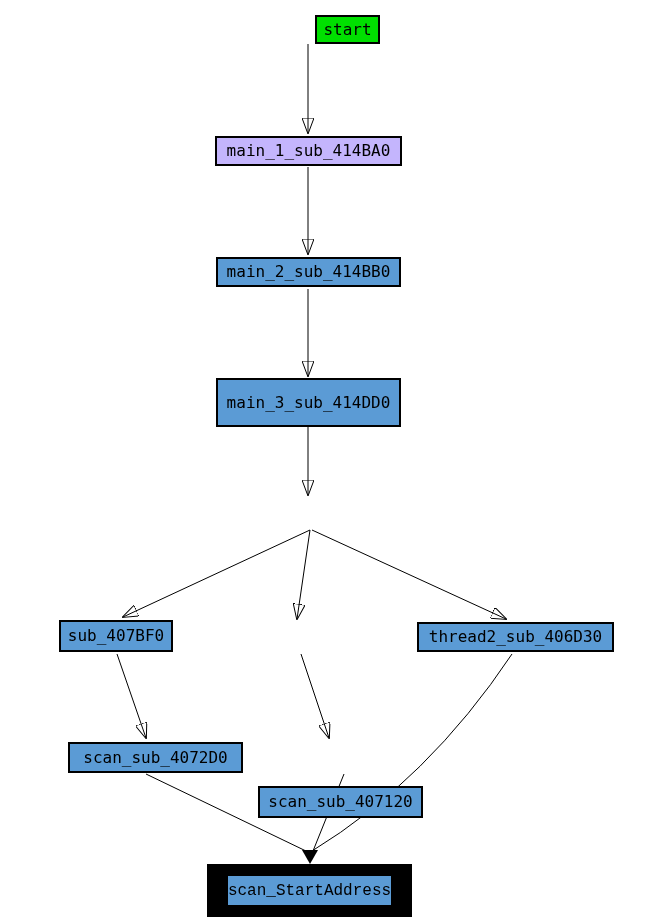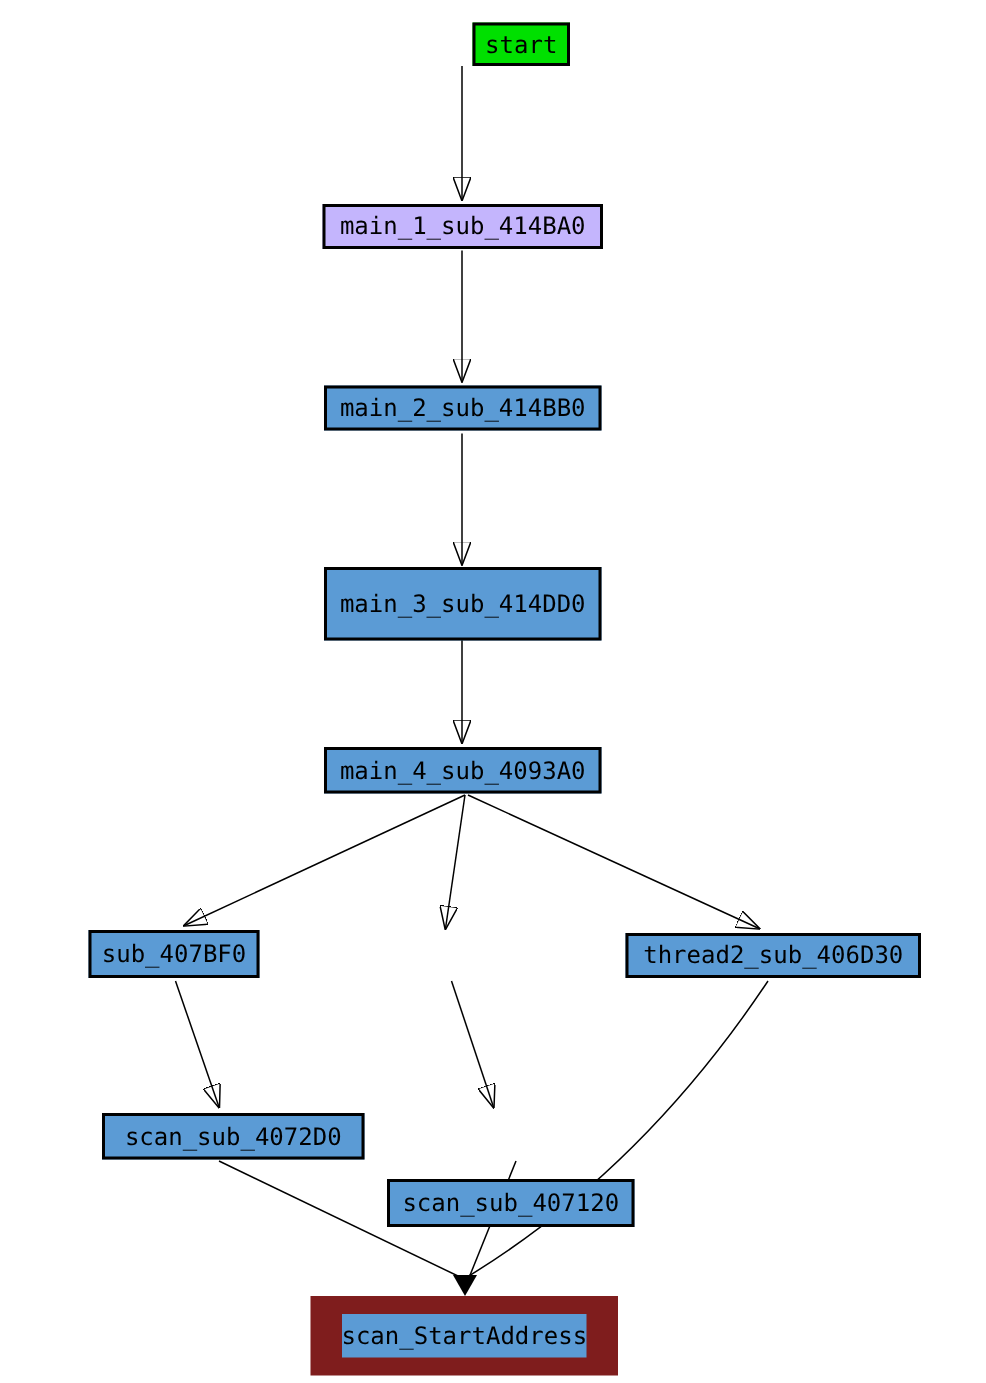--- a/index.html
+++ b/index.html
@@ -21,22 +21,23 @@
     font-size:16px;line-height:16px;
     color:#000000;white-space:nowrap;
     letter-spacing:0px;
     cursor:default;
   }
   .node.start{background:#00e000;margin-left:40px;}
   .node.entry{background:#c4b5fd;}
   .node.fn{background:#5b9bd5;}
   .halo{
     position:absolute;z-index:2;
-    background:#7f1d1d;
+    background:#000000;
     box-sizing:border-box;
+    font-family:Liberation Mono, monospace;
   }
   .halo .node{border:none;}
 </style>
 </head>
 <body>
 
 <div id="canvas">
 
   <svg id="edges" viewBox="0 0 657 922" xmlns="http://www.w3.org/2000/svg">
     <defs>
@@ -60,21 +61,20 @@
   </svg>
 
   <div class="node start" style="left:275px;top:15px;width:65px;height:29px">start</div>
 
   <div class="node entry" style="left:215px;top:136px;width:187px;height:30px">main_1_sub_414BA0</div>
 
   <div class="node fn" style="left:216px;top:257px;width:185px;height:30px">main_2_sub_414BB0</div>
 
   <div class="node fn" style="left:216px;top:378px;width:185px;height:49px">main_3_sub_414DD0</div>
 
-  <div class="node fn" style="left:216px;top:498px;width:185px;height:31px">main_4_sub_4093A0</div>
 
   <div class="node fn" style="left:59px;top:620px;width:114px;height:32px">sub_407BF0</div>
 
 
   <div class="node fn" style="left:417px;top:622px;width:197px;height:30px">thread2_sub_406D30</div>
 
   <div class="node fn" style="left:68px;top:742px;width:175px;height:31px">scan_sub_4072D0</div>
 
   <div class="node fn" style="left:258px;top:786px;width:165px;height:32px">scan_sub_407120</div>
 

